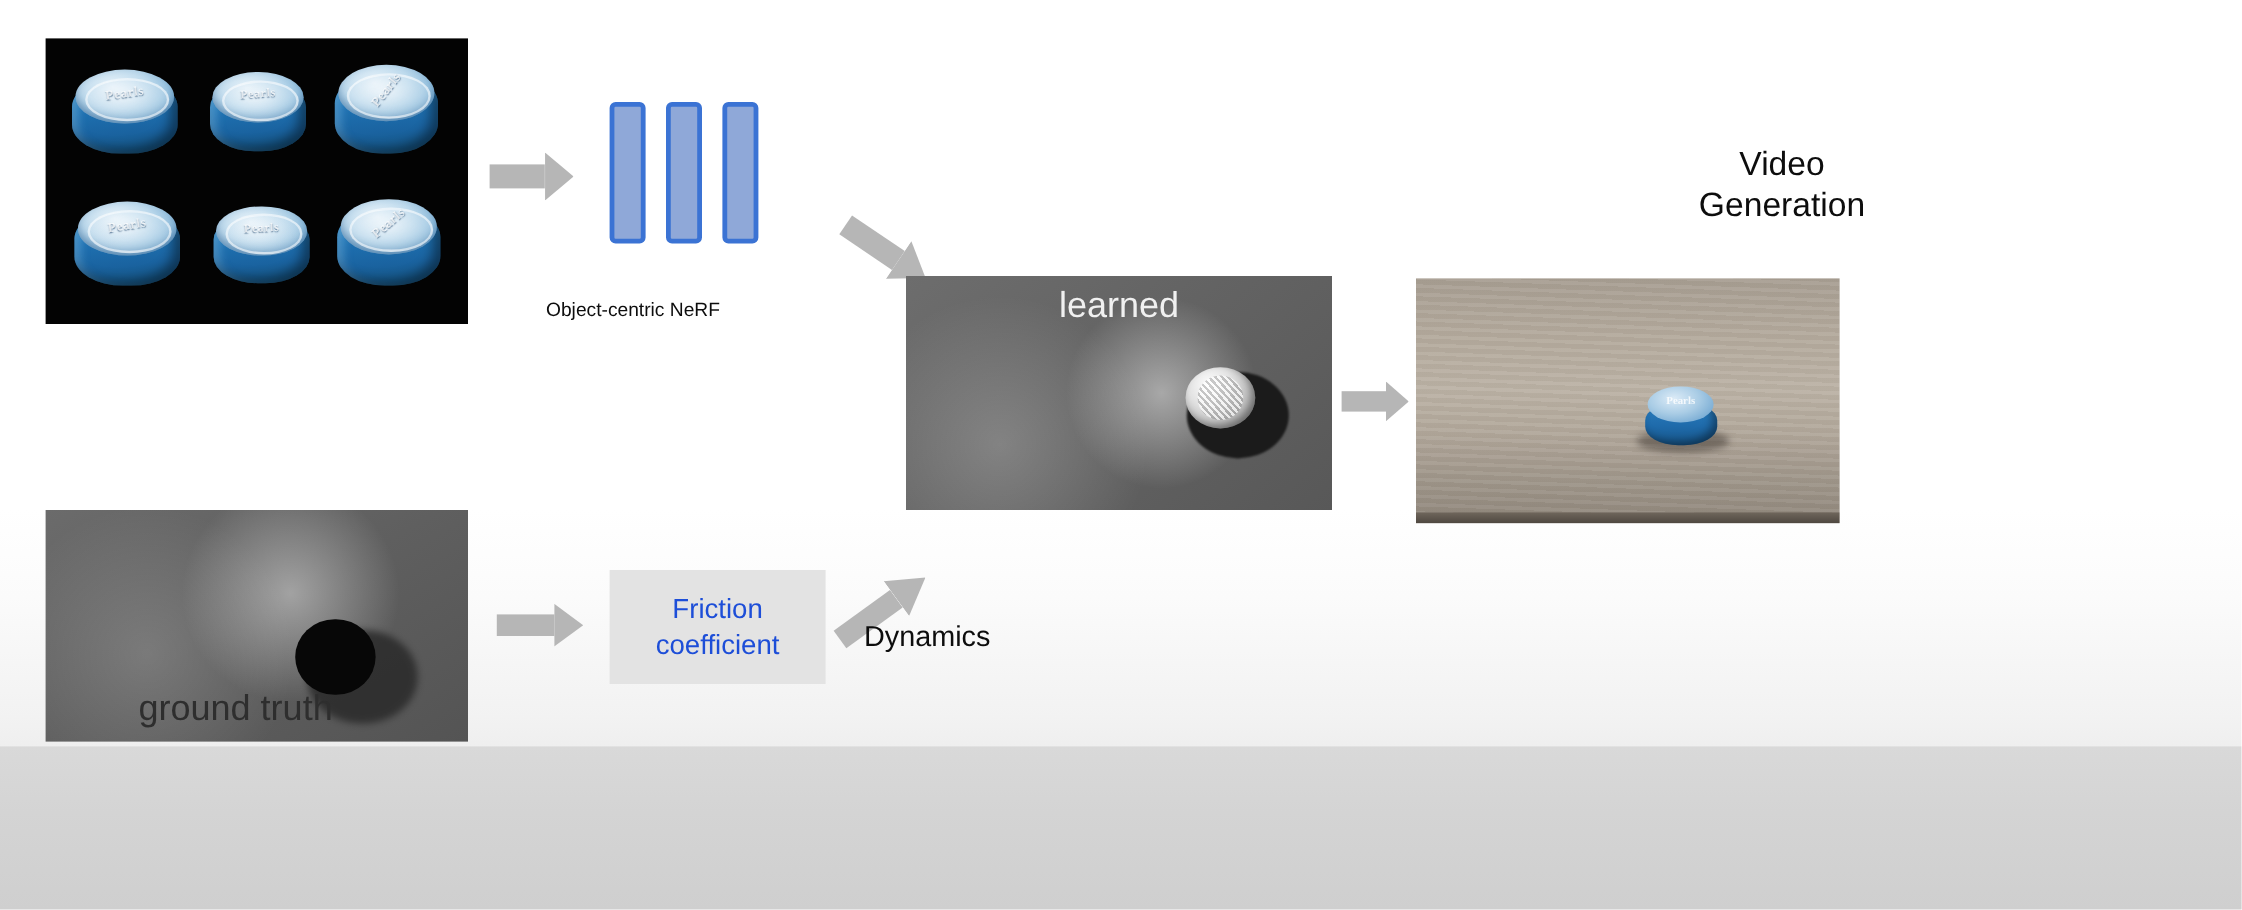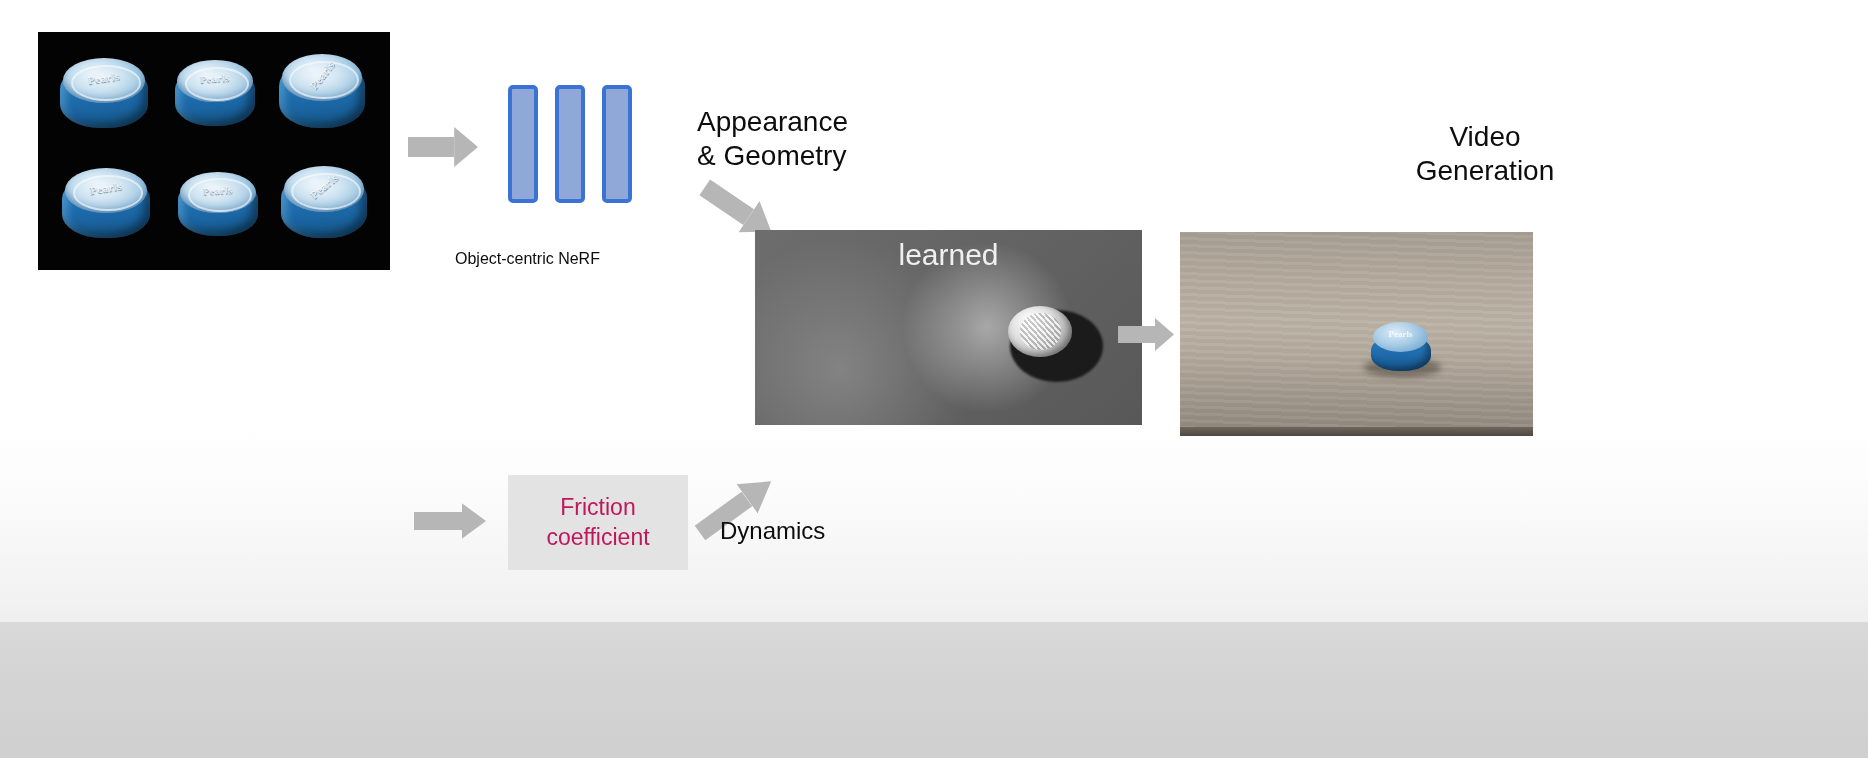--- a/index.html
+++ b/index.html
@@ -105,21 +105,20 @@
     white-space:pre-line;
   }
 
   
   #learned-frame{
     left:755px;top:230px;width:355px;height:195px;
     background:
       radial-gradient(circle at 22% 72%, rgba(255,255,255,.20) 0%, rgba(255,255,255,0) 40%),
       radial-gradient(circle at 60% 50%, rgba(255,255,255,.45) 0%, rgba(255,255,255,0) 34%),
       linear-gradient(140deg,#6d6d6d 0%,#636363 45%,#585858 100%);
-    padding-left: 32px;
   }
   #learned-shadow{
     position:absolute;left:66%;top:41%;width:24%;height:37%;
     border-radius:50%;
     background:#1b1b1b;
     filter:blur(1px);
   }
   #learned-object{
     position:absolute;left:65.5%;top:39%;width:16.5%;height:26%;
     border-radius:50%;
@@ -199,21 +198,21 @@
   }
 
   
   #friction-box{
     position:absolute;left:508px;top:475px;width:180px;height:95px;
     background:#e3e3e3;
     display:flex;align-items:center;justify-content:center;
     text-align:center;
   }
   #friction-box .txt{
-    color:#be185d;
+    color:#1d4ed8;
     font-size:23px;
     line-height:1.30;
     white-space:pre-line;
     font-family:"Liberation Sans", sans-serif;
   }
 </style>
 </head>
 <body>
 
 <div id="stage">
@@ -267,22 +266,20 @@
     <div class="head"></div>
   </div>
 
   <div id="nerf-blocks">
     <div class="nerf-bar b1"></div>
     <div class="nerf-bar b2"></div>
     <div class="nerf-bar b3"></div>
   </div>
   <div class="label" style="left:455px;top:219px;font-size:16px;margin-top:30px;">Object-centric NeRF</div>
 
-  <div class="label" style="left:697px;top:105px;font-size:28px;">Appearance
-&amp; Geometry</div>
 
   <div class="arrow-diag" style="left:705px;top:168px;width:80px;height:38px;transform:rotate(34deg);transform-origin:0 50%;">
     <div class="shaft"></div>
     <div class="head"></div>
   </div>
 
   <div class="frame" id="learned-frame">
     <div id="learned-shadow"></div>
     <div id="learned-object"></div>
     <div class="overlay-text" style="left:50%;top:8px;transform:translateX(-50%);font-size:30px;color:#f0f0f0;">learned</div>
@@ -300,20 +297,25 @@
     <div id="video-grain"></div>
     <div id="video-puck-shadow"></div>
     <div id="video-puck">
       <div class="body"></div>
       <div class="lid"></div>
       <div class="brand">Pearls</div>
     </div>
     <div id="video-edge"></div>
   </div>
 
+  <div class="frame" id="gt-frame">
+    <div id="gt-shadow"></div>
+    <div id="gt-object"></div>
+    <div class="overlay-text" style="left:22%;bottom:10px;font-size:30px;color:#2e2e2e;">ground truth</div>
+  </div>
 
   <div class="arrow-right" style="left:414px;top:503px;width:72px;height:36px;">
     <div class="shaft"></div>
     <div class="head"></div>
   </div>
 
   <div id="friction-box">
     <div class="txt">Friction
 coefficient</div>
   </div>

